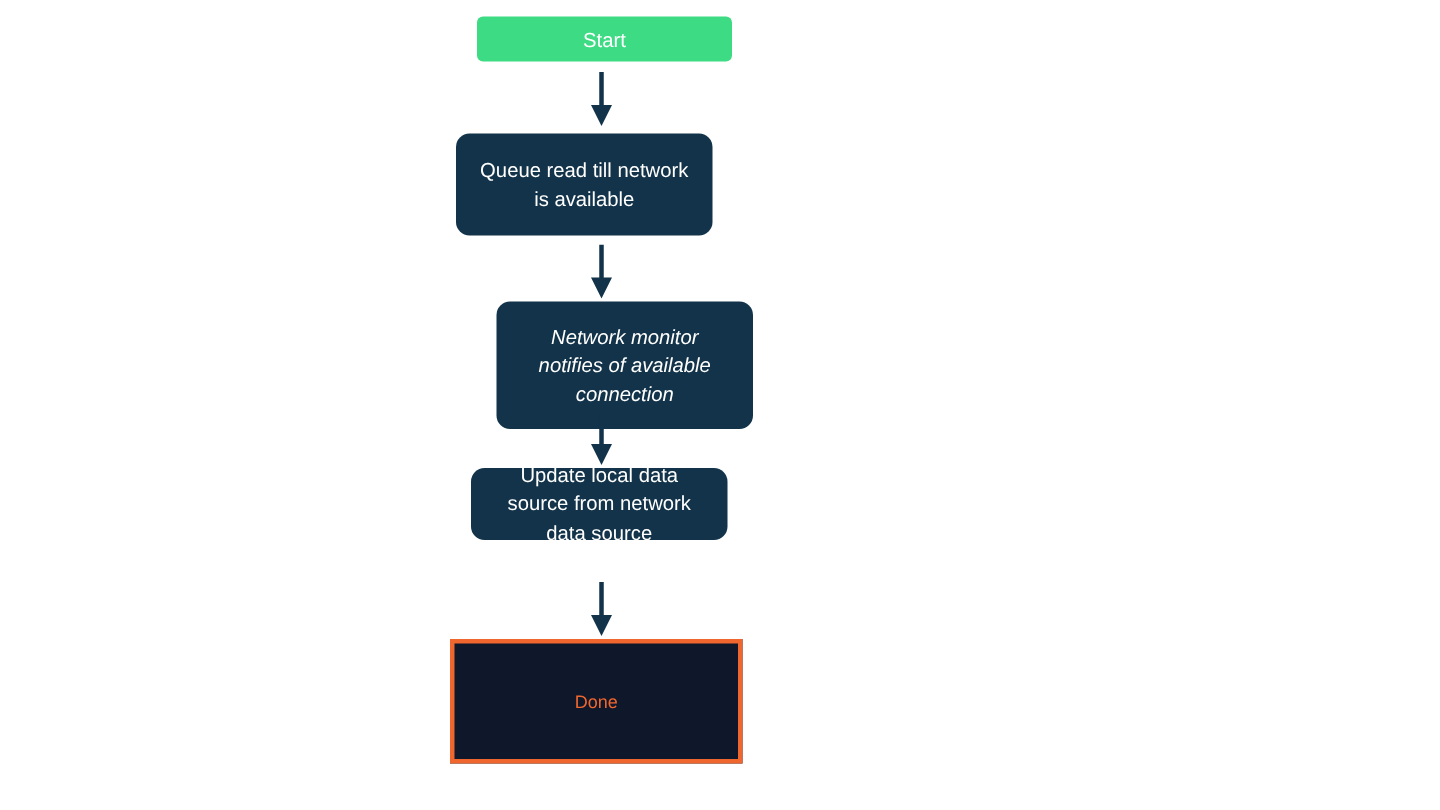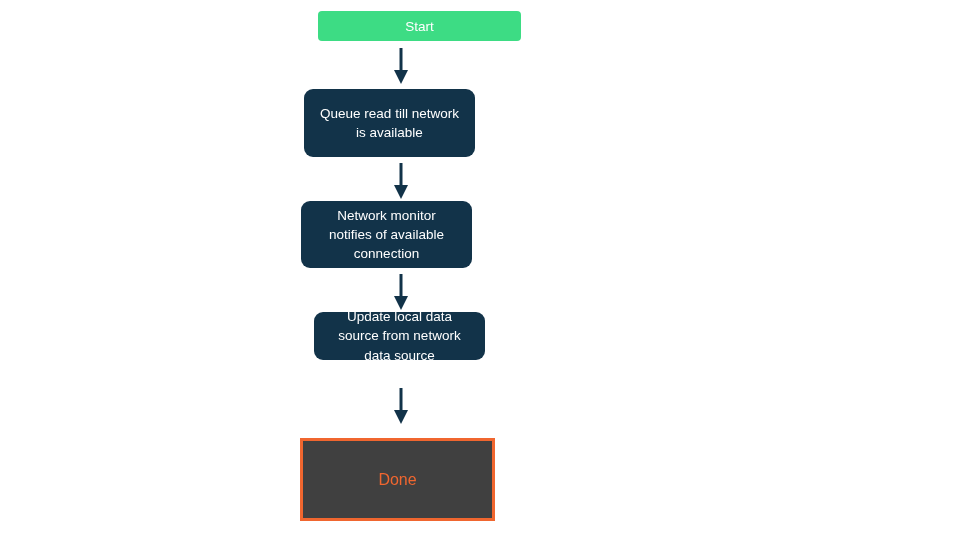--- a/index.html
+++ b/index.html
@@ -18,45 +18,45 @@
   .node {
     position: absolute;
     display: flex;
     align-items: center;
     justify-content: center;
     text-align: center;
     box-sizing: border-box;
   }
   .node-start {
     left: 318px; top: 11px;
-    width: 203px; height: 30px;
+    width: 170px; height: 30px;
     background: #3ddc84;
     color: #ffffff;
     border-radius: 4px;
     font-size: 13.5px;
   }
   .node-process {
     width: 171px;
     background: #123349;
     color: #ffffff;
     border-radius: 9px;
     font-size: 13.5px;
     line-height: 1.42;
     padding: 8px 14px;
   }
   .node-p1 { left: 304px; top: 89px;  height: 68px; }
-  .node-p2 { left: 301px; top: 201px; height: 67px; }
+  .node-p2 { left: 331px; top: 201px; height: 85px; font-style: italic; }
   .node-p3 { left: 314px; top: 312px; height: 48px; }
   .node-end {
-    left: 300px; top: 438px;
+    left: 300px; top: 426px;
     width: 195px; height: 83px;
-    background: #404040;
+    background: #0f172a;
     border: 3px solid #f0662f;
     color: #f0662f;
-    font-size: 16px;
+    font-size: 12px;
   }
   .arrow {
     position: absolute;
     left: 393px;
     width: 16px;
     height: 36px;
   }
   .arrow-1 { top: 48px; }
   .arrow-2 { top: 163px; }
   .arrow-3 { top: 274px; }

